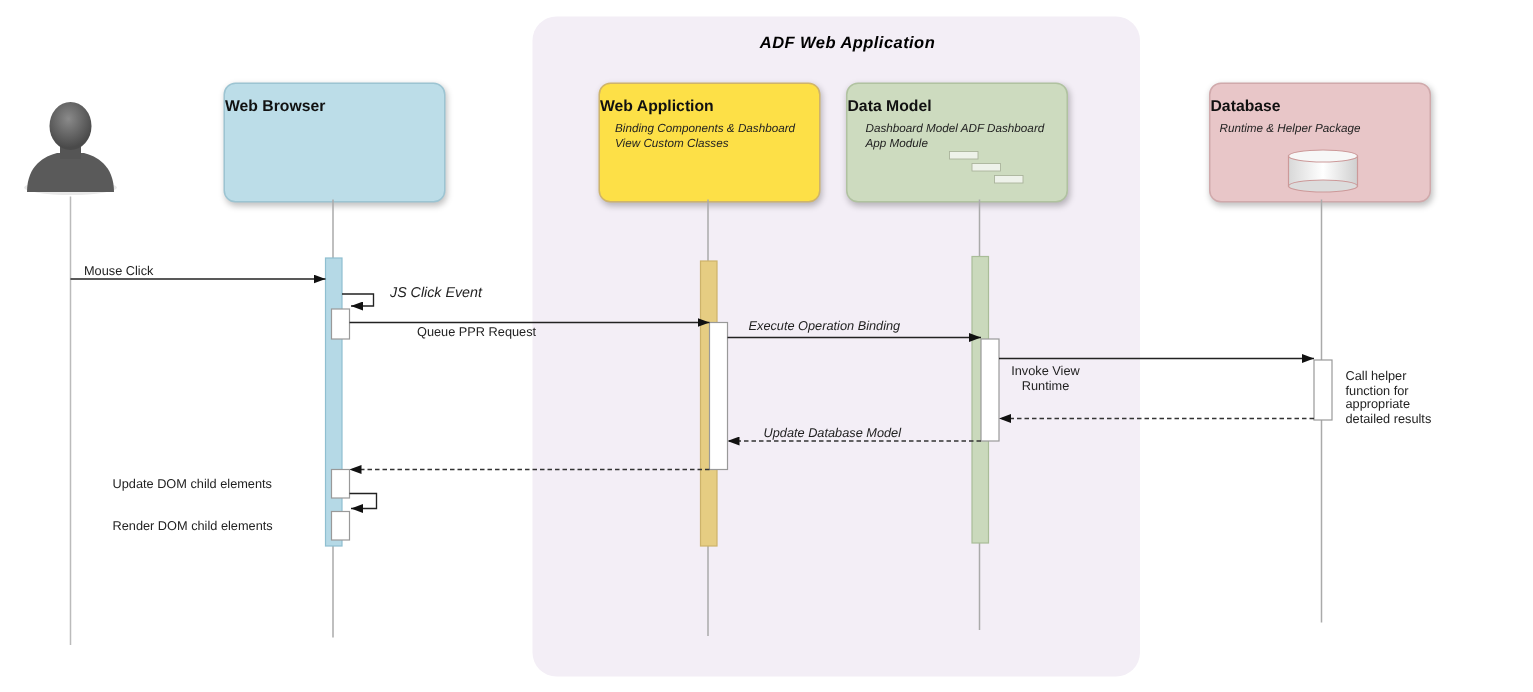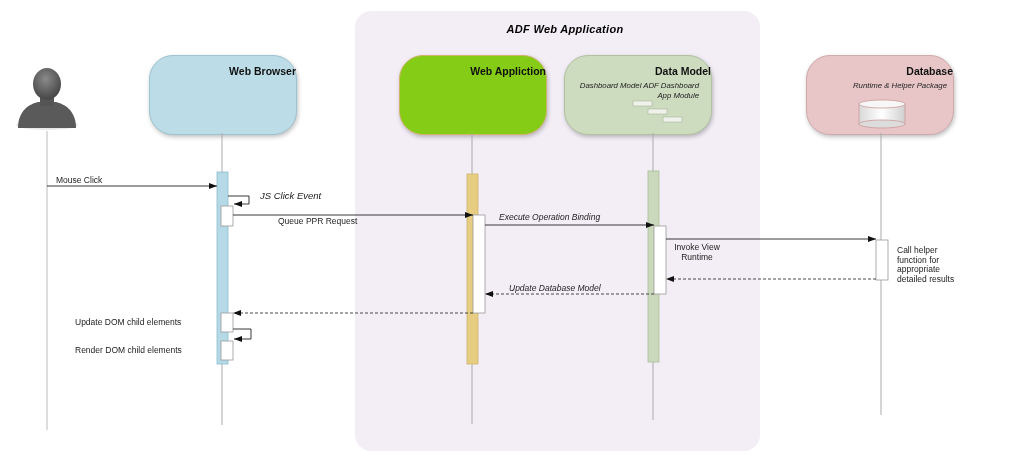--- a/index.html
+++ b/index.html
@@ -3,42 +3,43 @@
 <meta charset="utf-8">
 <style>
   html, body { margin:0; padding:0; background:#ffffff; }
   body { width:1022px; height:461px; position:relative; overflow:hidden;
          font-family:"Liberation Sans", sans-serif; color:#222; }
   .abs { position:absolute; }
   .group-bg { left:355px; top:11px; width:405px; height:440px; background:#f3eef6;
               border-radius:16px; }
   .group-title { left:355px; top:23px; width:420px; text-align:center; font-style:italic;
                  font-weight:bold; font-size:11px; color:#000000; letter-spacing:0.3px; }
-  .box { border-radius:24px; box-shadow:1px 2px 4px rgba(0,0,0,0.25); text-align:right; }
+  .box { border-radius:8px; box-shadow:1px 2px 4px rgba(0,0,0,0.25); text-align:left; }
   .box .t { font-weight:bold; font-size:10.5px; margin-top:9px; color:#111; }
   .box .s { font-style:italic; font-size:7.8px; line-height:9.5px; margin-top:4px; color:#222; padding:0 6px; }
   .b-browser { left:149px; top:55px; width:146px; height:78px; background:#bcdde8; border:1px solid #9cc4d2; }
-  .b-webapp  { left:399px; top:55px; width:146px; height:78px; background:#84cc16; border:1px solid #cfb46a; }
+  .b-webapp  { left:399px; top:55px; width:146px; height:78px; background:#fde047; border:1px solid #cfb46a; }
   .b-model   { left:564px; top:55px; width:146px; height:78px; background:#cddbbf; border:1px solid #b0c2a0; }
   .b-db      { left:806px; top:55px; width:146px; height:78px; background:#e8c6c8; border:1px solid #d0a9ab; }
   .label { font-size:8.5px; color:#222; white-space:nowrap; }
   .label.it { font-style:italic; }
   svg { position:absolute; left:0; top:0; }
 </style>
 </head>
 <body>
 
 <div class="abs group-bg"></div>
 <div class="abs group-title">ADF Web Application</div>
 
 <div class="abs box b-browser">
   <div class="t">Web Browser</div>
 </div>
 <div class="abs box b-webapp">
   <div class="t">Web Appliction</div>
+  <div class="s" style="padding:0 10px;">Binding Components &amp; Dashboard View Custom Classes</div>
 </div>
 <div class="abs box b-model">
   <div class="t">Data Model</div>
   <div class="s" style="padding:0 12px;">Dashboard Model ADF Dashboard App Module</div>
 </div>
 <div class="abs box b-db">
   <div class="t">Database</div>
   <div class="s">Runtime &amp; Helper Package</div>
 </div>
 

